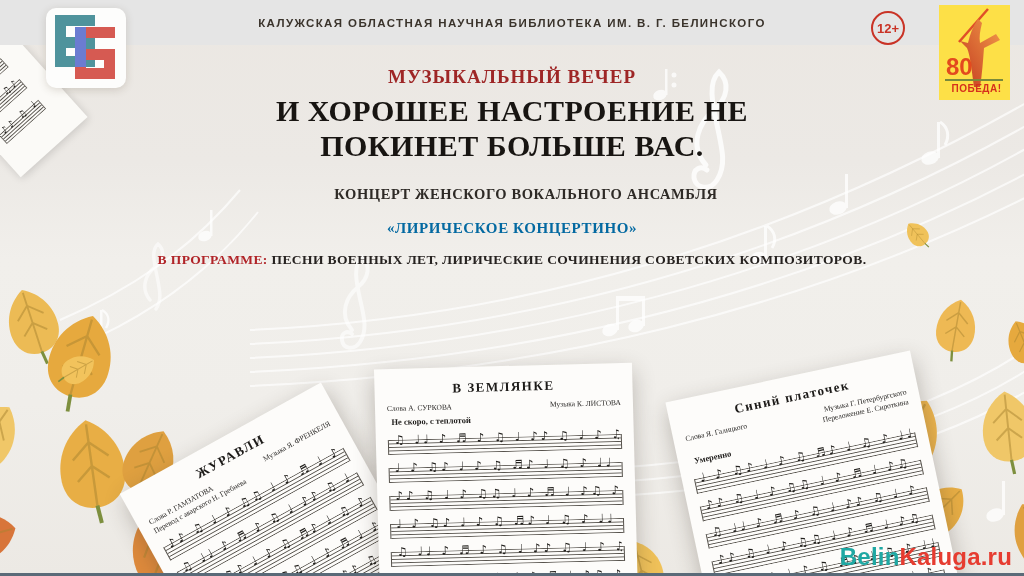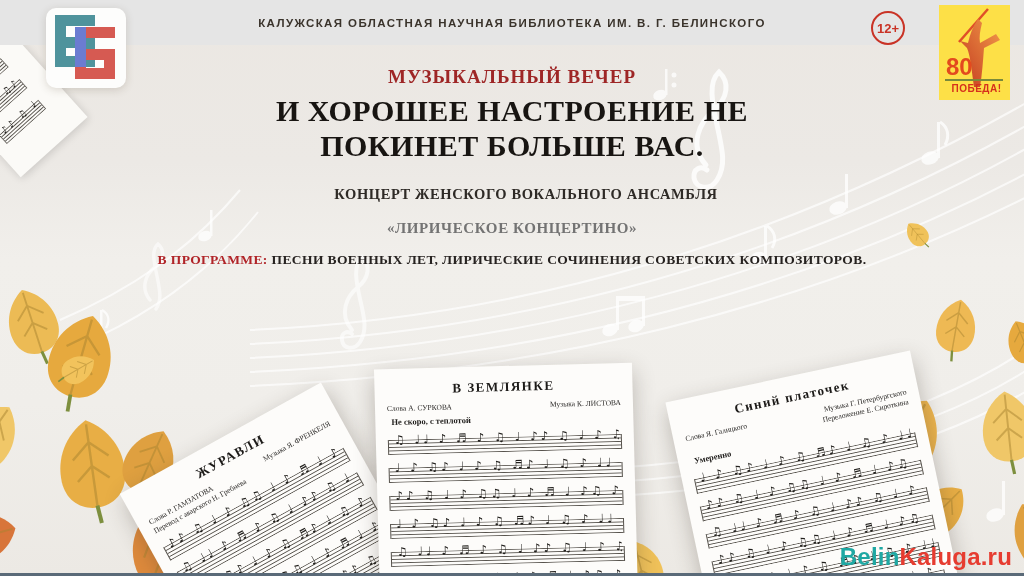--- a/index.html
+++ b/index.html
@@ -28,21 +28,21 @@
                font-weight:bold;font-size:24px;color:#e34a1e;line-height:1;z-index:2;}
   .victory-line{position:absolute;left:6px;bottom:19px;width:58px;height:2px;background:#7a8a3a;z-index:2;}
   .victory-label{position:absolute;left:2px;bottom:6px;width:100%;text-align:center;z-index:2;
                  font-family:"Liberation Sans",sans-serif;font-weight:bold;font-size:10px;
                  letter-spacing:.5px;color:#d6301c;}
   
   .hero{position:absolute;left:0;right:0;top:66px;text-align:center;z-index:4;}
   .kicker{font-size:19px;font-weight:bold;color:#9e2626;letter-spacing:1px;margin-bottom:6px;}
   .title{font-size:30px;font-weight:bold;color:#181512;line-height:1.15;letter-spacing:.5px;}
   .subtitle{margin-top:23px;font-size:14.5px;font-weight:bold;color:#2e2a26;letter-spacing:.6px;margin-left:28px;}
-  .ensemble{margin-top:17px;font-size:15px;font-weight:bold;color:#737373;letter-spacing:.6px;text-align:center;}
+  .ensemble{margin-top:17px;font-size:15px;font-weight:bold;color:#0369a1;letter-spacing:.6px;text-align:center;}
   .program{margin-top:15px;font-size:13.5px;font-weight:bold;color:#262220;letter-spacing:.4px;}
   .program .prog-label{color:#b02428;}
   
   .decor-svg{position:absolute;left:0;top:0;z-index:1;pointer-events:none;}
   .leaves-svg{position:absolute;left:0;top:0;z-index:2;pointer-events:none;}
   
   .sheet{position:absolute;background:#fdfcfa;box-shadow:0 8px 22px rgba(60,50,40,.3);z-index:3;}
   .sheet-1{left:195px;top:415px;width:230px;height:370px;transform:rotate(-29deg);}
   .sheet-2{left:378px;top:366px;width:258px;height:310px;transform:rotate(-1.5deg);}
   .sheet-3{left:697px;top:373px;width:250px;height:330px;transform:rotate(-12deg);}

